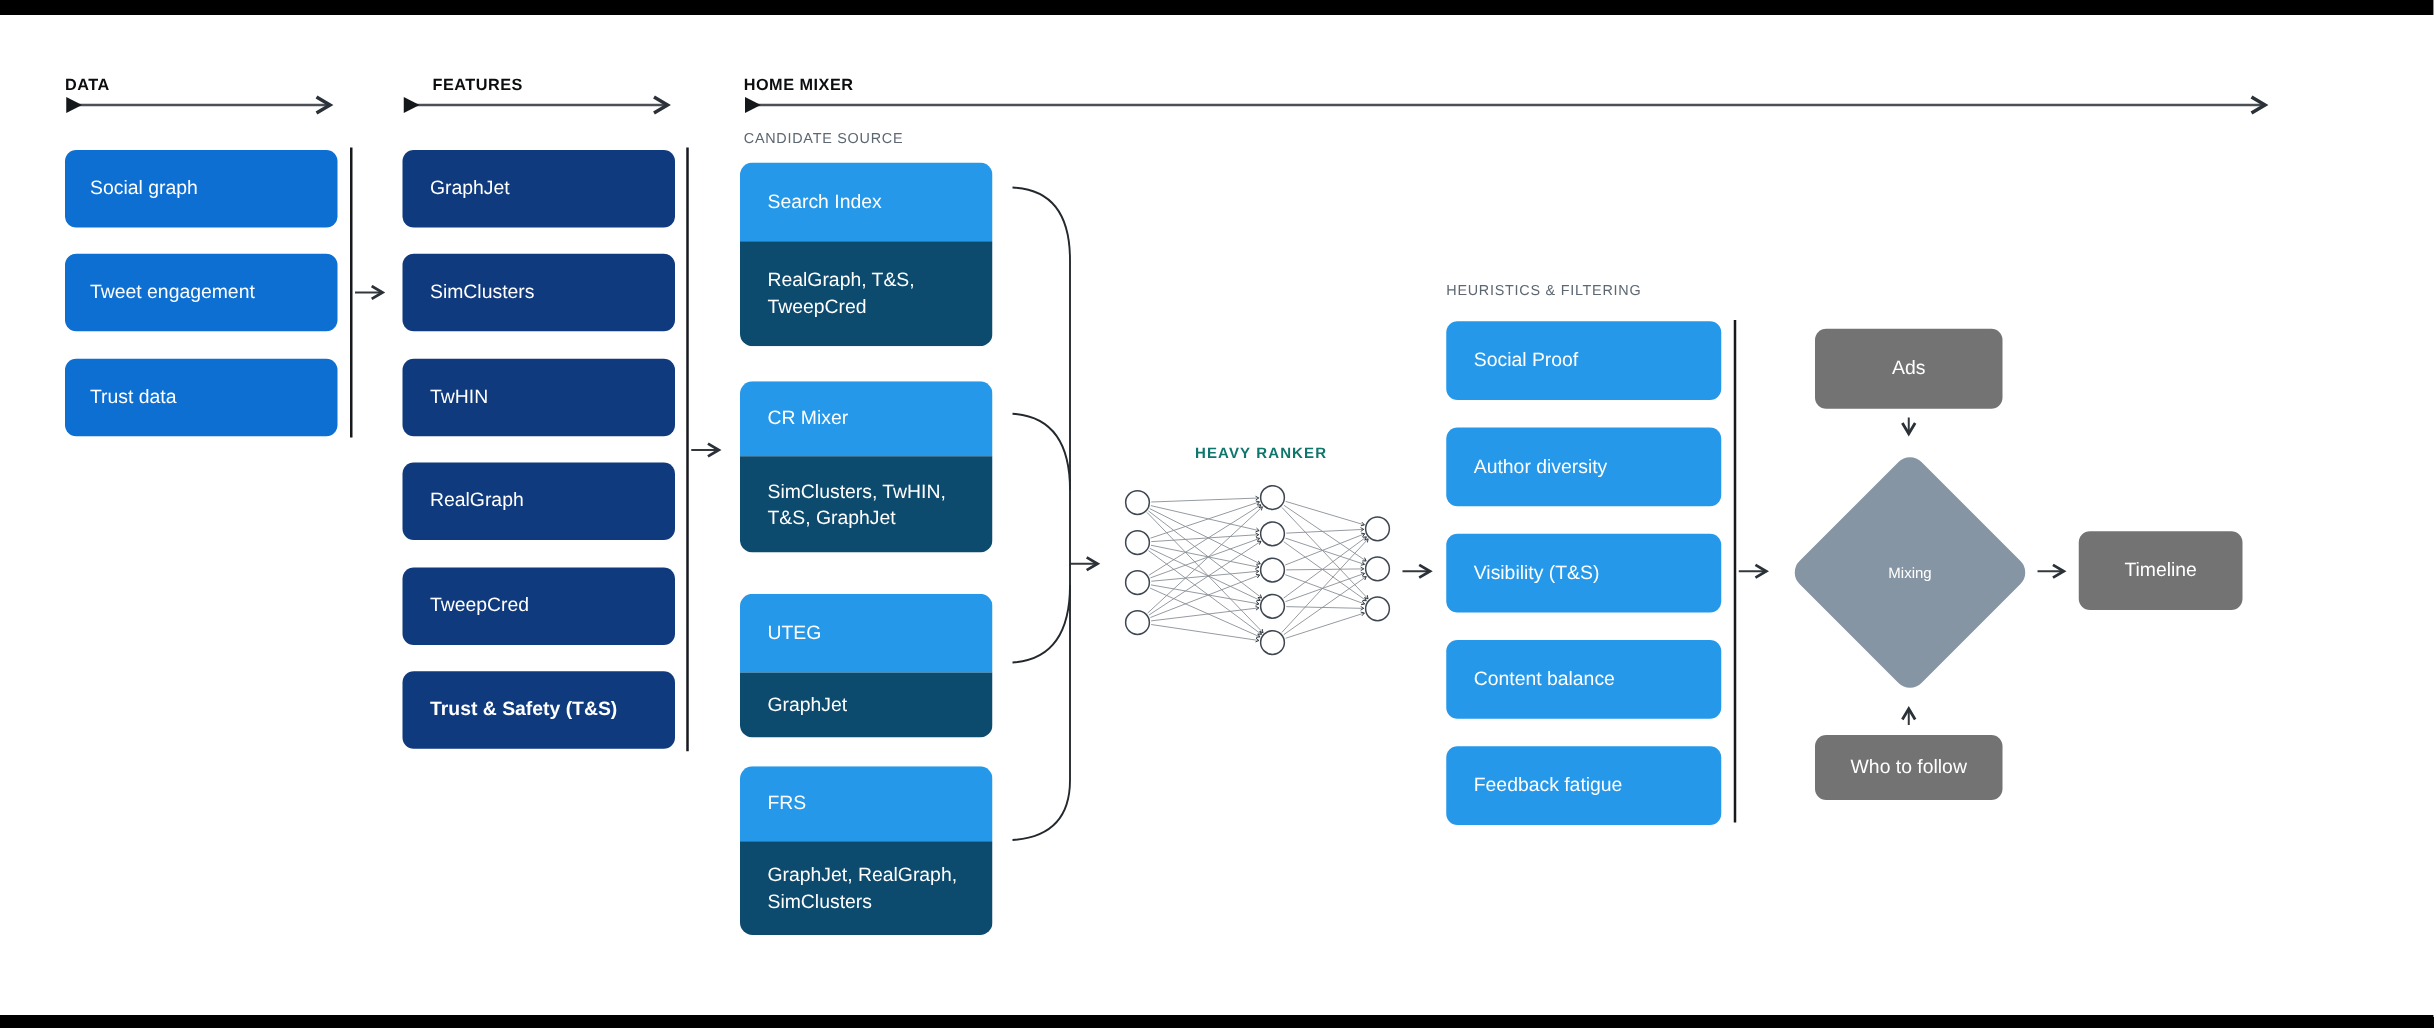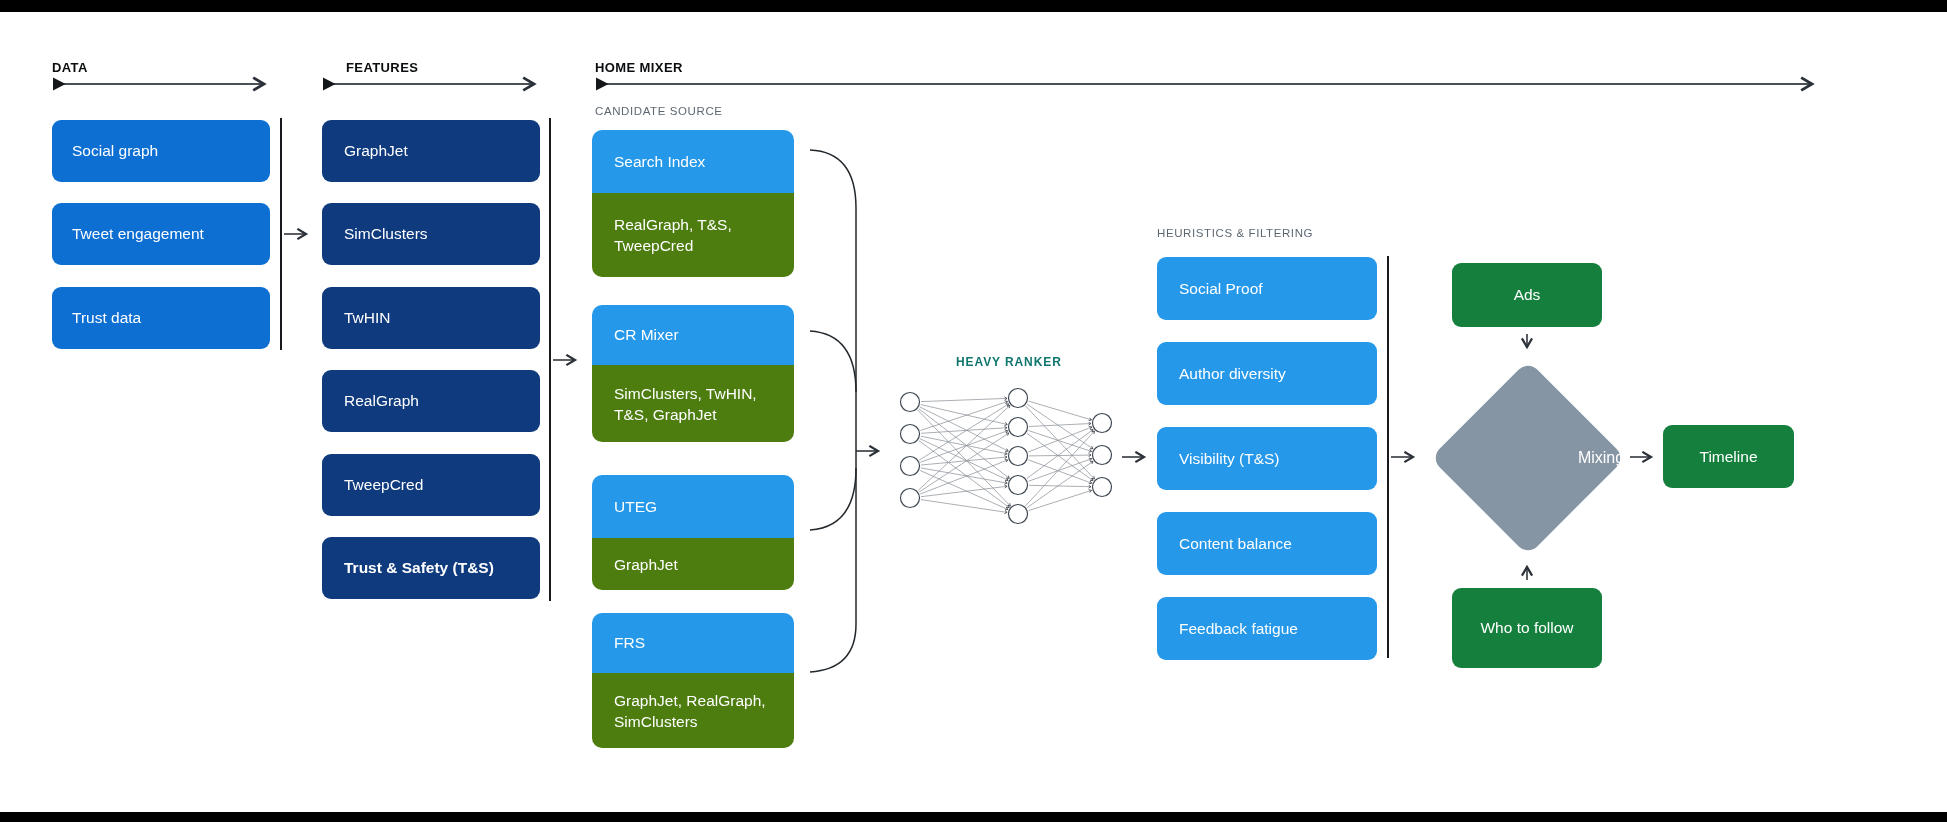--- a/index.html
+++ b/index.html
@@ -26,31 +26,31 @@
     color:#fff;font-size:15.5px;
   }
   .data-box{background:#0d6fd2;padding-left:20px;}
   .feat-box{background:#0f3a7d;}
   .heur-box{background:#2598ea;width:220px;height:63px;}
   .cand{
     position:absolute;left:592px;width:202px;border-radius:10px;overflow:hidden;
     color:#fff;font-size:15.5px;
   }
   .cand-main{background:#2598ea;display:flex;align-items:center;padding-left:22px;box-sizing:border-box;}
-  .cand-sub{background:#4d7c0f;display:flex;align-items:center;padding:0 20px 0 22px;box-sizing:border-box;line-height:21px;}
+  .cand-sub{background:#0c4a6e;display:flex;align-items:center;padding:0 20px 0 22px;box-sizing:border-box;line-height:21px;}
   .end-box{
-    position:absolute;background:#15803d;border-radius:9px;color:#fff;font-size:15.5px;
+    position:absolute;background:#737373;border-radius:9px;color:#fff;font-size:15.5px;
     display:flex;align-items:center;justify-content:center;text-align:center;box-sizing:border-box;
   }
   .diamond{
     position:absolute;left:1459px;top:389px;width:138px;height:138px;background:#8595a4;
     border-radius:13px;transform:rotate(45deg);
   }
   .diamond-label{
-    position:absolute;left:1532px;top:444px;width:138px;height:28px;color:#fff;font-size:16px;
+    position:absolute;left:1459px;top:444px;width:138px;height:28px;color:#fff;font-size:12px;
     display:flex;align-items:center;justify-content:center;
   }
 </style>
 </head>
 <body>
 
 <div class="canvas">
 
   <div class="bar top"></div>
   <div class="bar bottom"></div>
@@ -233,20 +233,20 @@
     </div>
   <div class="box heur-box" style="left:1157px;top:597px;">
       <span>Feedback fatigue</span>
     </div>
 
   <div class="end-box" style="left:1452px;top:263px;width:150px;height:64px;">
       <span>Ads</span>
     </div>
   <div class="diamond"></div>
   <div class="diamond-label">Mixing</div>
-  <div class="end-box" style="left:1452px;top:588px;width:150px;height:80px;">
+  <div class="end-box" style="left:1452px;top:588px;width:150px;height:52px;">
       <span>Who to follow</span>
     </div>
   <div class="end-box" style="left:1663px;top:425px;width:131px;height:63px;">
       <span>Timeline</span>
     </div>
 
 </div>
 
 </body></html>

